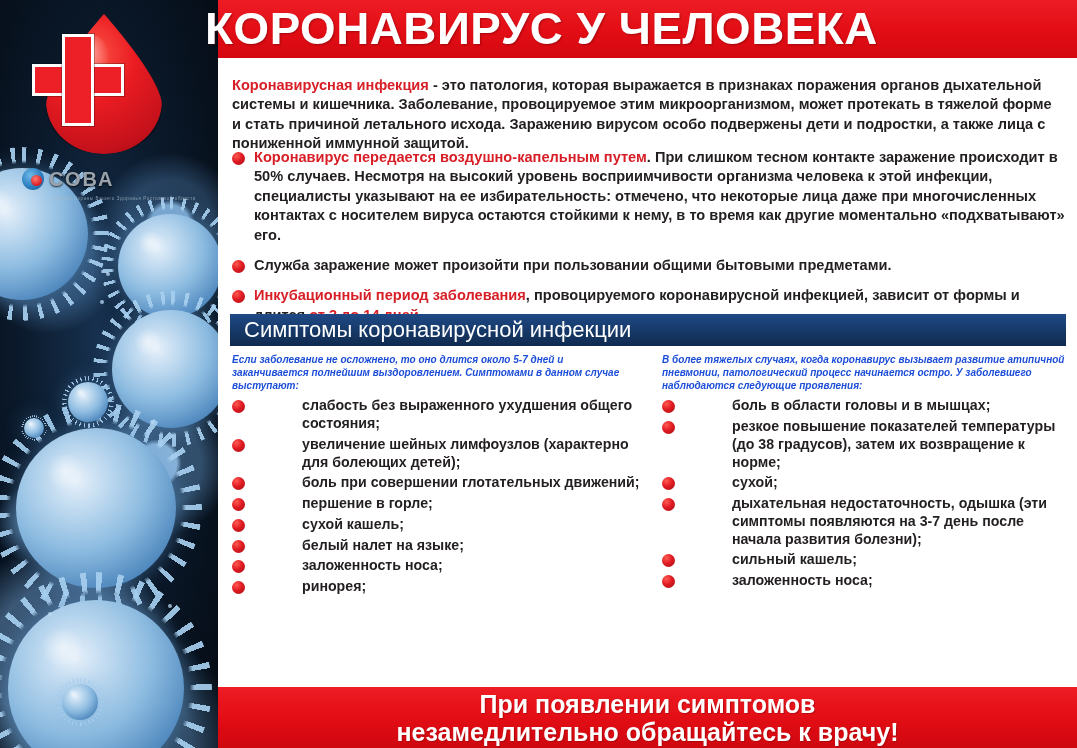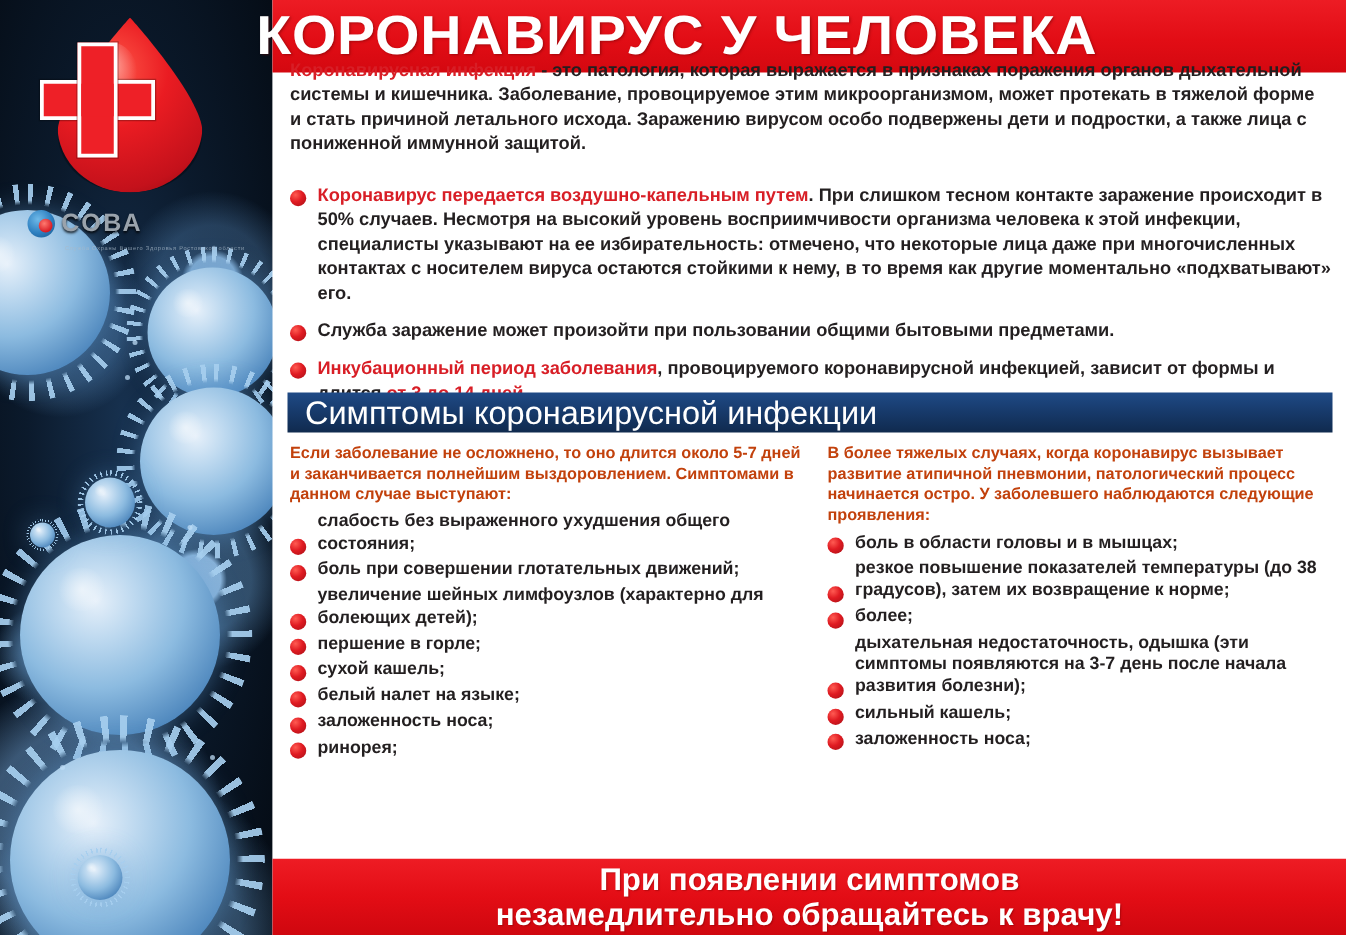--- a/index.html
+++ b/index.html
@@ -184,21 +184,21 @@
     color: #ffffff;
     letter-spacing: 0.5px;
     transform: scaleX(1.04);
     text-shadow: 1px 1px 2px rgba(90,0,0,0.45);
     white-space: nowrap;
   }
 
   
   #intro-block {
     position: absolute;
-    left: 14px; top: 48px;
+    left: 14px; top: 76px;
     width: 832px;
   }
   .body-text {
     font-family: "Liberation Sans", sans-serif;
     font-size: 14.6px;
     line-height: 1.33;
     color: #231f20;
     font-weight: bold;
     text-align: left;
   }
@@ -236,48 +236,50 @@
     left: 12px; top: 314px;
     width: 836px; height: 32px;
     background: linear-gradient(180deg, #1f4a86 0%, #173a6b 48%, #102a4e 100%);
     display: flex;
     align-items: center;
     padding-left: 14px;
     box-sizing: border-box;
   }
   #section-bar-title {
     font-family: "Liberation Sans", sans-serif;
-    font-size: 26px;
+    font-size: 22px;
     color: #ffffff;
     line-height: 1;
   }
 
   
   #columns {
     position: absolute;
     left: 14px; top: 354px;
     width: 840px;
     display: flex;
     gap: 20px;
   }
   .col {
     width: 410px;
   }
   .col-intro {
     font-family: "Liberation Sans", sans-serif;
-    font-size: 13px;
+    font-size: 10px;
     line-height: 1.28;
     font-weight: bold;
-    color: #c2410c;
+    font-style: italic;
+    color: #1d4ed8;
     margin-bottom: 5px;
   }
   .sym-row {
     display: flex;
-    align-items: flex-end;
+    align-items: flex-start;
     margin-bottom: 3px;
+    gap: 48px;
   }
   .sym-bullet {
     flex: 0 0 auto;
     width: 13px; height: 13px;
     border-radius: 50%;
     background: radial-gradient(circle at 34% 30%, #ff5b52 0%, #e01b22 45%, #a50f16 100%);
     margin-top: 3px;
     margin-right: 9px;
   }
   .sym-text {
@@ -392,25 +394,25 @@
 
       <div class="col">
         <div class="col-intro">Если заболевание не осложнено, то оно длится около 5-7 дней и заканчивается полнейшим выздоровлением. Симптомами в данном случае выступают:</div>
         <div>
           <div class="sym-row">
               <div class="sym-bullet"></div>
               <div class="sym-text">слабость без выраженного ухудшения общего состояния;</div>
             </div>
           <div class="sym-row">
               <div class="sym-bullet"></div>
+              <div class="sym-text">увеличение шейных лимфоузлов (характерно для болеющих детей);</div>
+            </div>
+          <div class="sym-row">
+              <div class="sym-bullet"></div>
               <div class="sym-text">боль при совершении глотательных движений;</div>
-            </div>
-          <div class="sym-row">
-              <div class="sym-bullet"></div>
-              <div class="sym-text">увеличение шейных лимфоузлов (характерно для болеющих детей);</div>
             </div>
           <div class="sym-row">
               <div class="sym-bullet"></div>
               <div class="sym-text">першение в горле;</div>
             </div>
           <div class="sym-row">
               <div class="sym-bullet"></div>
               <div class="sym-text">сухой кашель;</div>
             </div>
           <div class="sym-row">
@@ -434,21 +436,21 @@
           <div class="sym-row">
               <div class="sym-bullet"></div>
               <div class="sym-text">боль в области головы и в мышцах;</div>
             </div>
           <div class="sym-row">
               <div class="sym-bullet"></div>
               <div class="sym-text">резкое повышение показателей температуры (до 38 градусов), затем их возвращение к норме;</div>
             </div>
           <div class="sym-row">
               <div class="sym-bullet"></div>
-              <div class="sym-text">более;</div>
+              <div class="sym-text">сухой;</div>
             </div>
           <div class="sym-row">
               <div class="sym-bullet"></div>
               <div class="sym-text">дыхательная недостаточность, одышка (эти симптомы появляются на 3-7 день после начала развития болезни);</div>
             </div>
           <div class="sym-row">
               <div class="sym-bullet"></div>
               <div class="sym-text">сильный кашель;</div>
             </div>
           <div class="sym-row">

